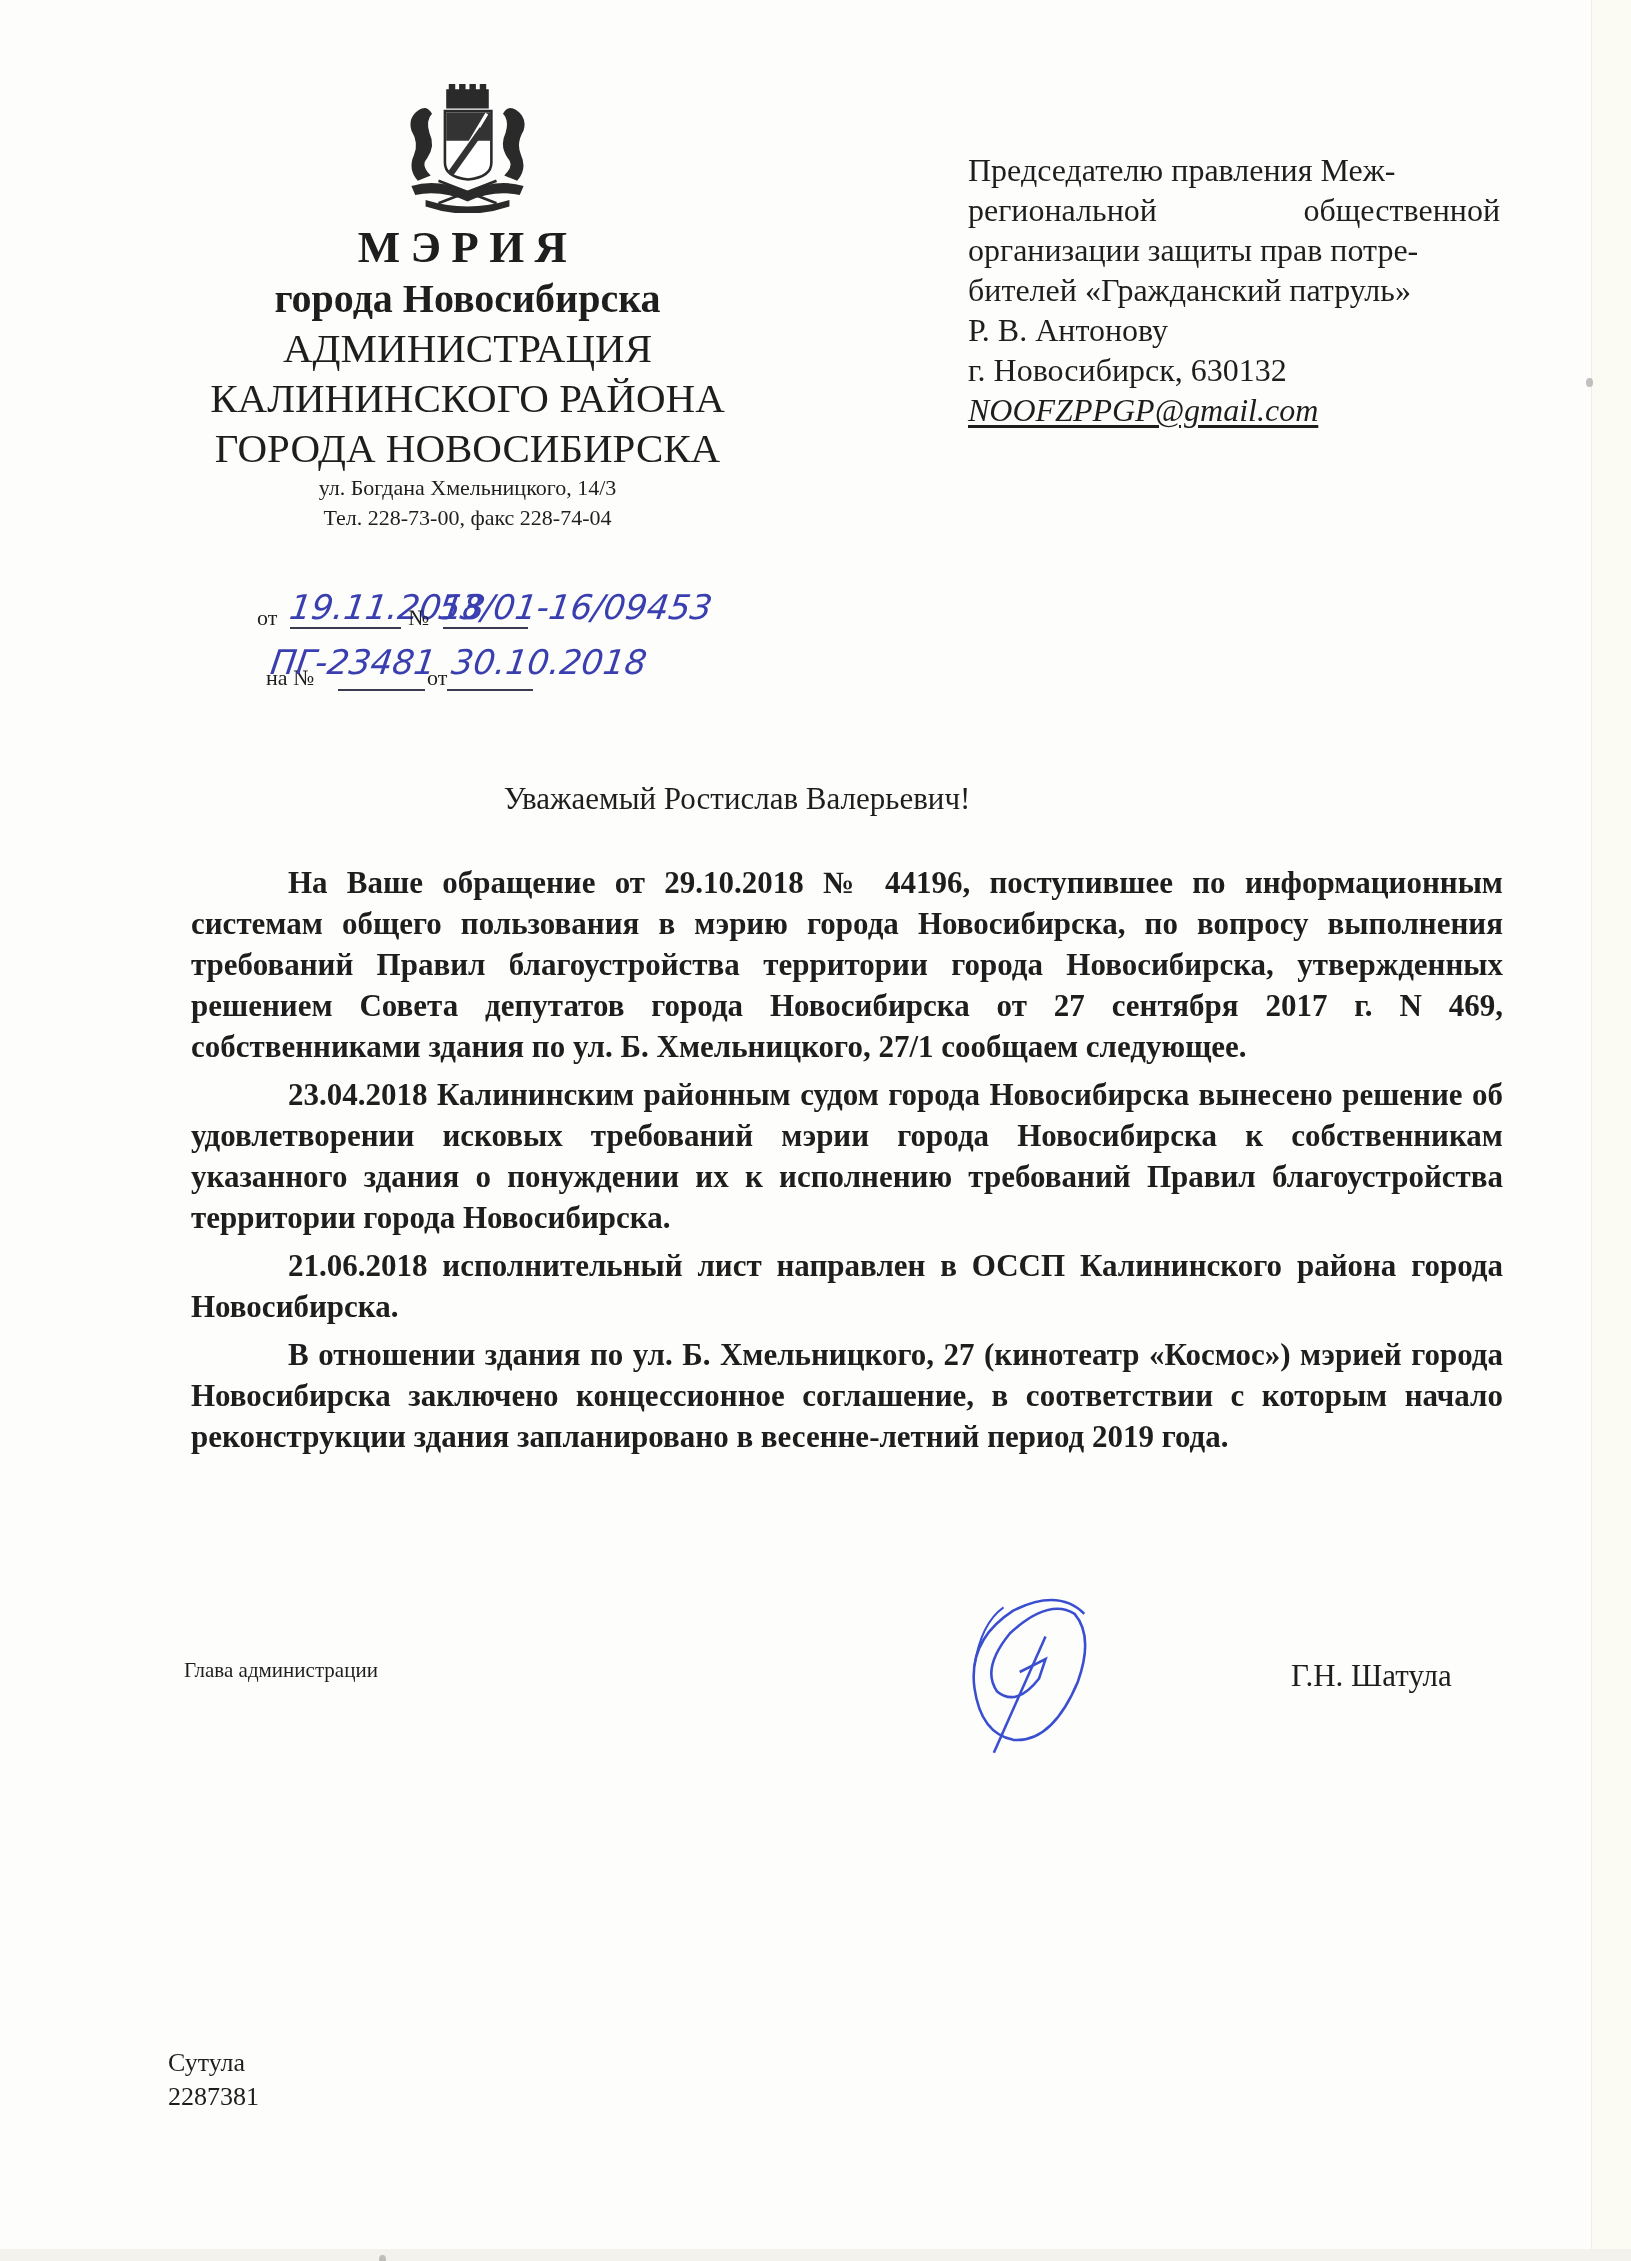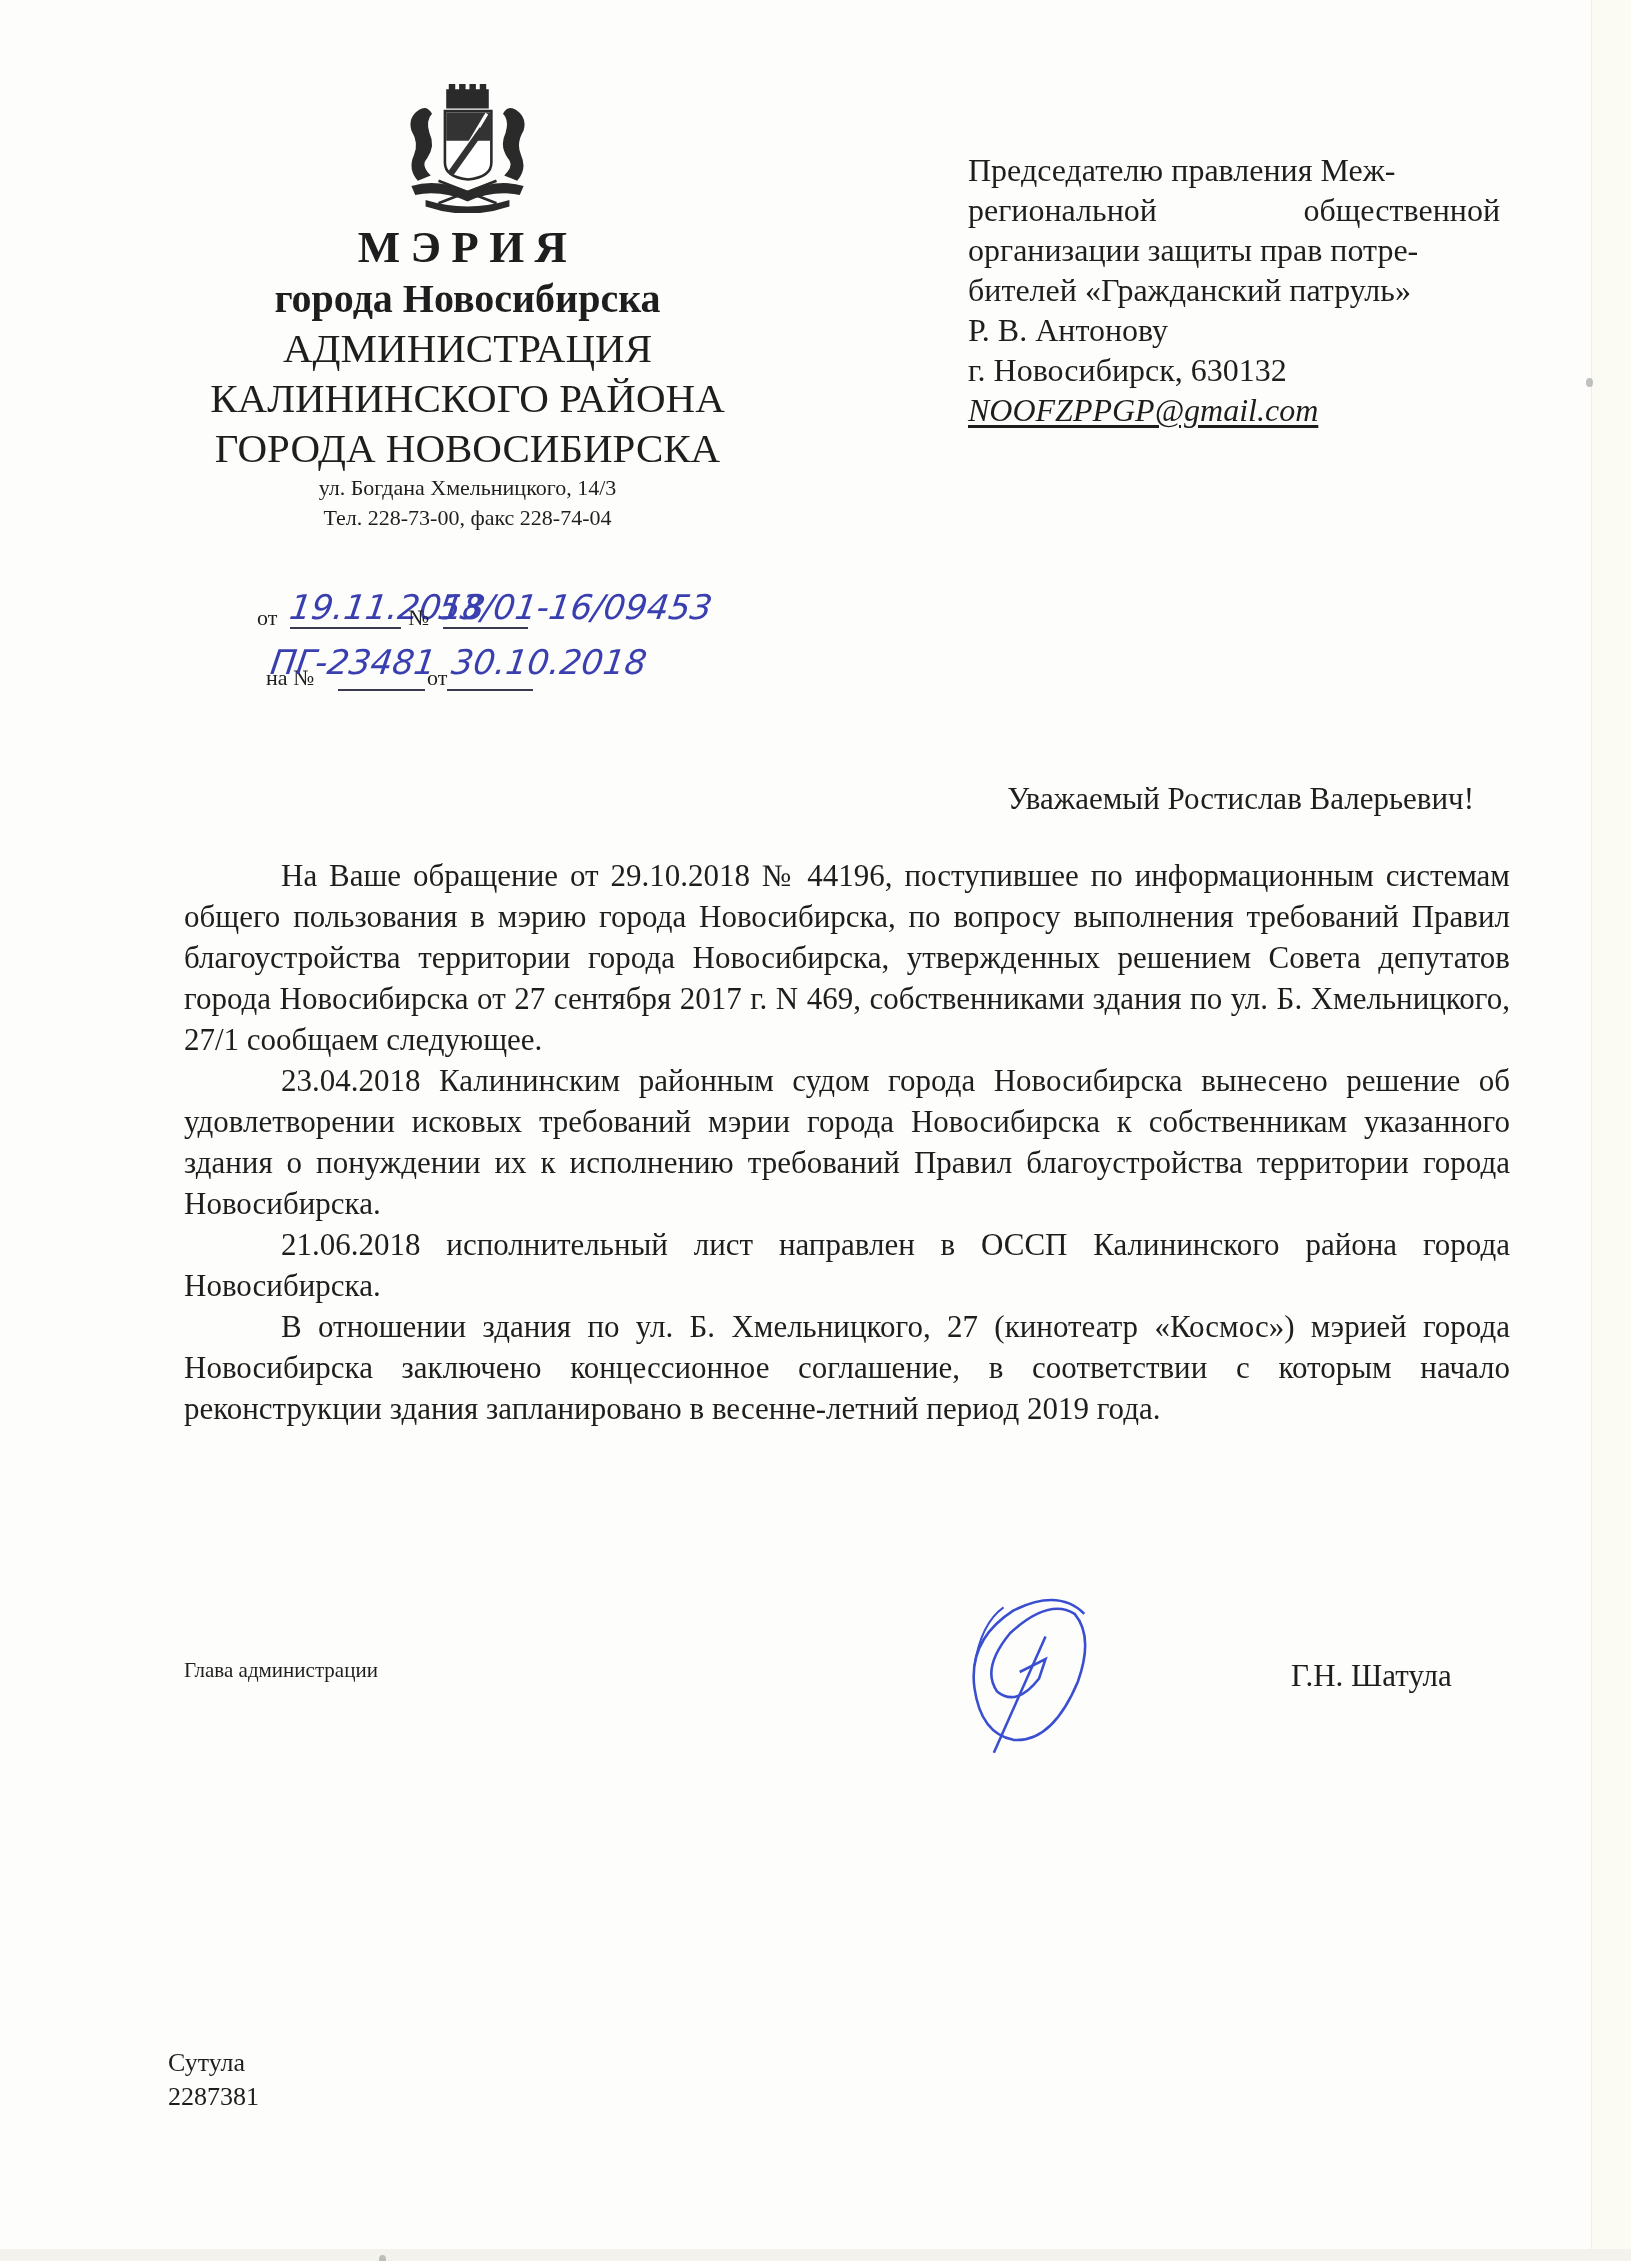--- a/index.html
+++ b/index.html
@@ -21,23 +21,23 @@
   .hand { font-family: "DejaVu Sans", sans-serif; font-style: italic; color: #3a3fb0; font-size: 34px; position: absolute; white-space: nowrap; transform: skewX(-8deg); }
   .uline { position: absolute; height: 1.9px; background: #3a3a50; }
 
   
   .addressee { position: absolute; left: 968px; top: 150px; width: 532px; font-size: 32px; line-height: 40px; }
   .addr-org { text-align: justify; text-align-last: left; }
   .addr-block { }
   .email { text-decoration: underline; text-underline-offset: 3.9px; font-style: italic; }
 
   
-  .salutation { position: absolute; top: 781px; left: 0; width: 1474px; text-align: right; font-size: 31px; }
+  .salutation { position: absolute; top: 781px; left: 0; width: 1474px; text-align: center; font-size: 31px; }
   .body { position: absolute; left: 184px; top: 855px; width: 1326px; font-size: 31px; line-height: 41px; text-align: justify; }
-  .body p { margin: 0; text-indent: 97px; }
+  .body p { margin: 7px; text-indent: 97px; font-weight: bold; }
 
   
   .sign-title { position: absolute; left: 184px; top: 1658px; font-size: 21px; }
   .sign-name { position: absolute; left: 1291px; top: 1658px; font-size: 31px; }
   .signature { position: absolute; left: 955px; top: 1588px; width: 194px; height: 168px; }
 
   
   .executor { position: absolute; left: 168px; top: 2046px; font-size: 26px; line-height: 34px; }
 </style>
 </head>

